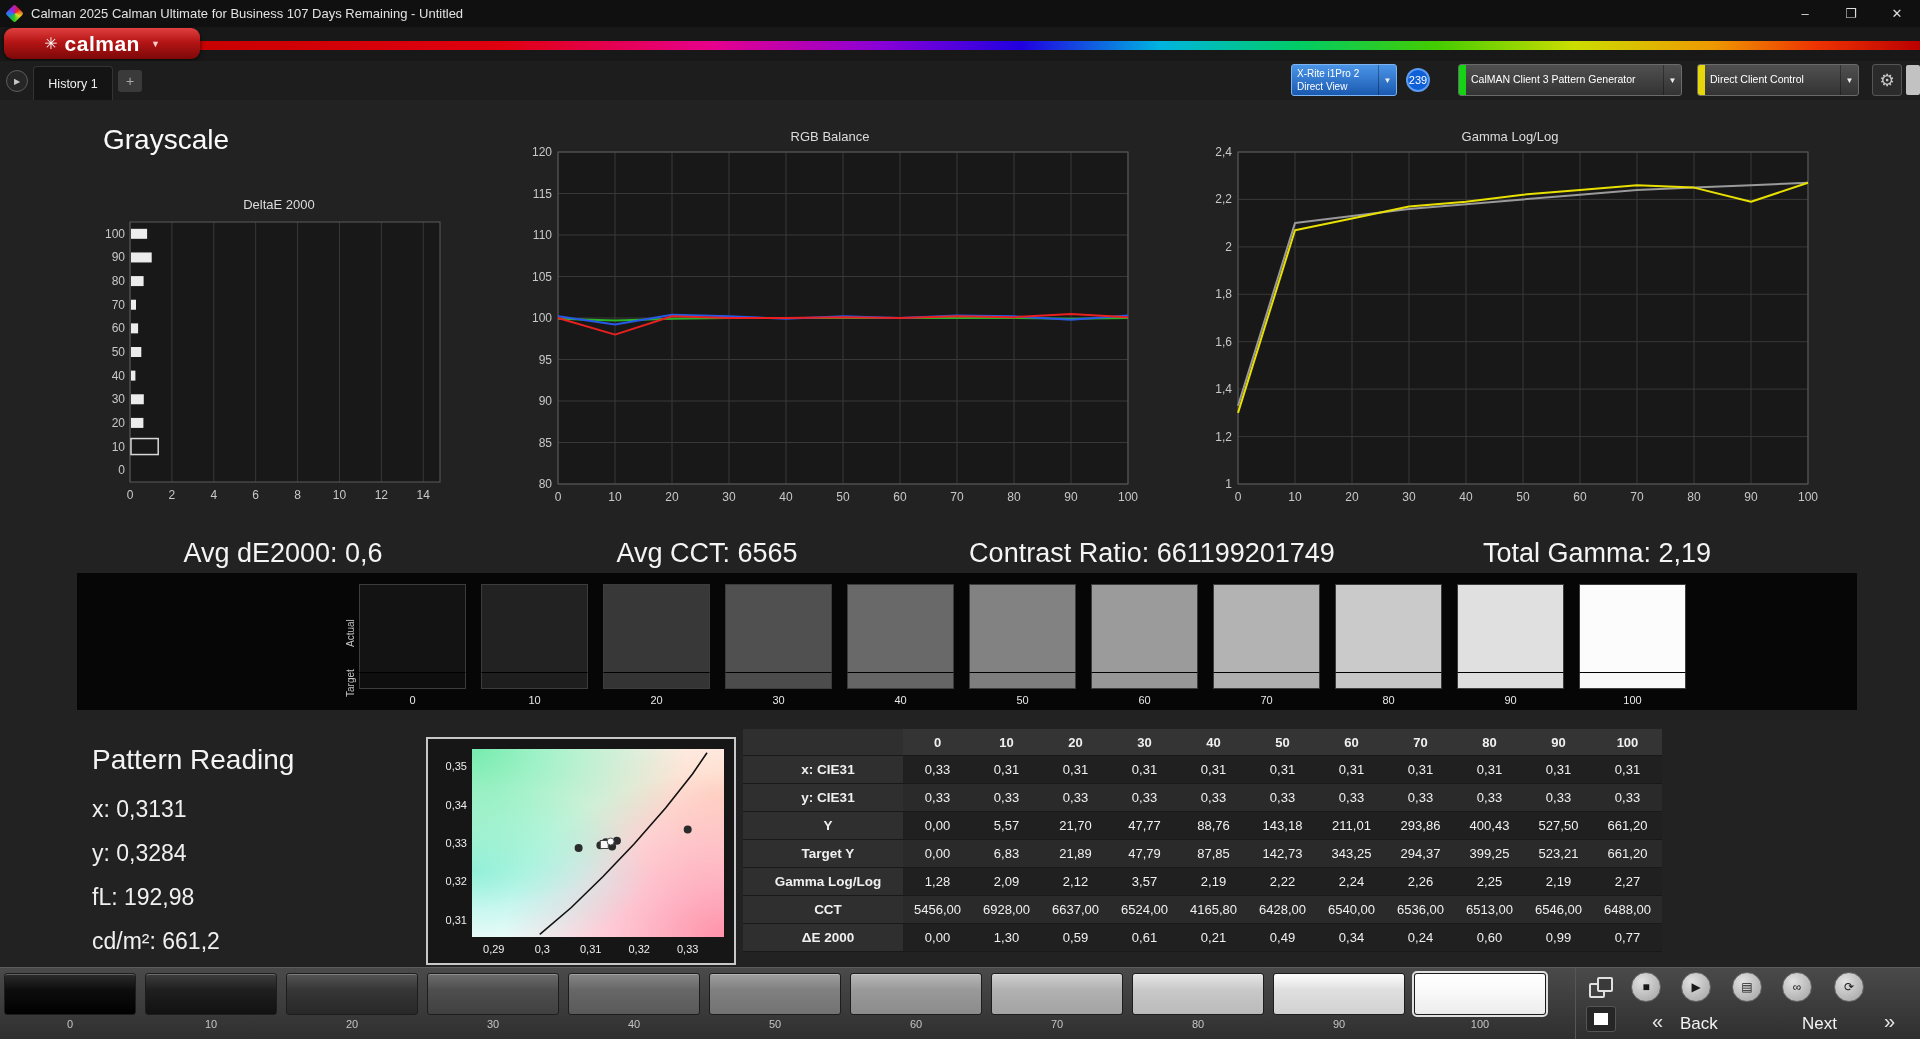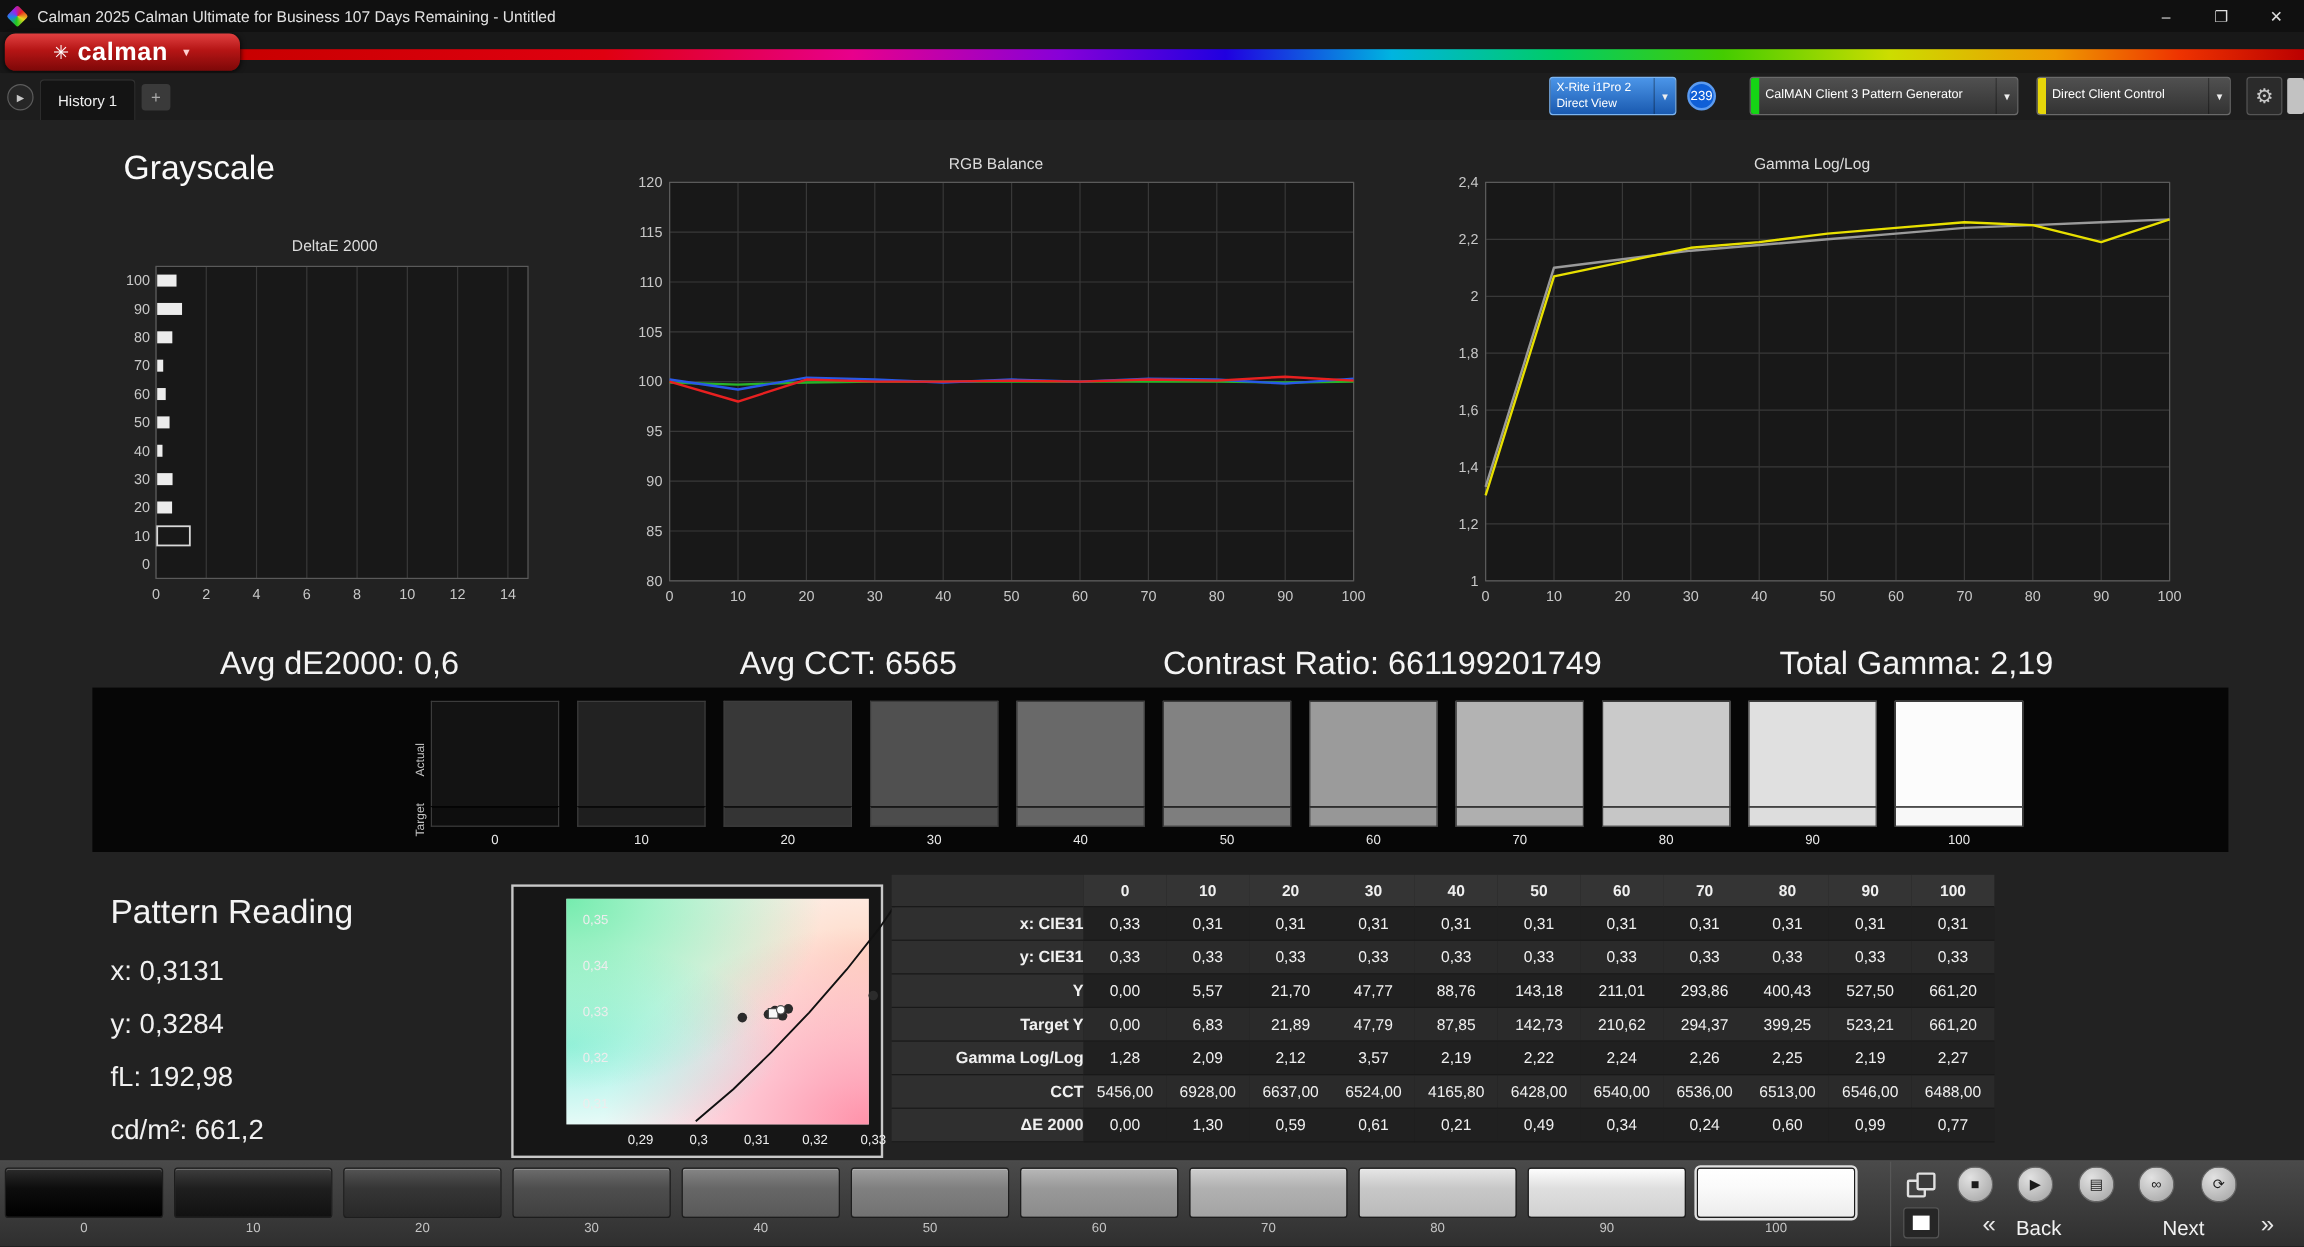--- a/index.html
+++ b/index.html
@@ -94,30 +94,30 @@
   
   #cie-widget{position:absolute;left:426px;top:637px;width:310px;height:228px;background:#161616;
               border:2px solid #c8c8c8;box-sizing:border-box;}
   #cie-gradient{position:absolute;left:44px;top:10px;width:252px;height:188px;
     background:
       radial-gradient(at 0% 0%, rgba(110,235,170,.95), rgba(110,235,170,0) 60%),
       radial-gradient(at 0% 65%, rgba(140,240,225,.85), rgba(140,240,225,0) 50%),
       radial-gradient(at 100% 100%, rgba(255,140,165,.95), rgba(255,140,165,0) 62%),
       radial-gradient(at 100% 25%, rgba(255,205,180,.75), rgba(255,205,180,0) 55%),
       #fdfdfd;}
-  #chart-cie{position:absolute;inset:0;margin-left:40px;}
+  #chart-cie{position:absolute;inset:0;}
 
   
   #gs-table{position:absolute;left:743px;top:629px;border-collapse:collapse;}
   #gs-table th,#gs-table td{border-bottom:1px solid #191919;padding:0;}
   #gs-table th{background:#343434;height:26px;width:69px;font-size:13px;font-weight:bold;color:#f0f0f0;text-align:center;}
   #gs-table td{height:27px;width:69px;font-size:13px;color:#f0f0f0;text-align:center;}
   #gs-table tr.even td{background:#202020;}
   #gs-table tr.odd td{background:#2a2a2a;}
-  #gs-table .lbl{width:160px;text-align:right;padding-left:10px;box-sizing:border-box;
+  #gs-table .lbl{width:160px;text-align:center;padding-left:10px;box-sizing:border-box;
                  background:#2f2f2f !important;font-weight:bold;font-size:13.5px;}
 
   
   #toolbar{position:absolute;left:0;top:967px;width:100%;height:72px;
            background:linear-gradient(#4a4a4a,#2f2f2f);border-top:1px solid #5d5d5d;box-sizing:border-box;}
   #pattern-row{position:absolute;left:4px;top:5px;display:flex;gap:9px;}
   .pat-wrap{width:132px;}
   .pat-btn{height:42px;border:1px solid #1d1d1d;border-radius:3px;box-sizing:border-box;
            box-shadow:inset 0 1px 0 rgba(255,255,255,.25);}
   .pat-btn.sel{outline:2px solid #e0e0e0;}
@@ -499,21 +499,21 @@
             <td>661,20</td>
           </tr>
           <tr class="odd">
             <td class="lbl">Target Y</td>
             <td>0,00</td>
             <td>6,83</td>
             <td>21,89</td>
             <td>47,79</td>
             <td>87,85</td>
             <td>142,73</td>
-            <td>210,62</td>
+            <td>343,25</td>
             <td>294,37</td>
             <td>399,25</td>
             <td>523,21</td>
             <td>661,20</td>
           </tr>
           <tr class="even">
             <td class="lbl">Gamma Log/Log</td>
             <td>1,28</td>
             <td>2,09</td>
             <td>2,12</td>

